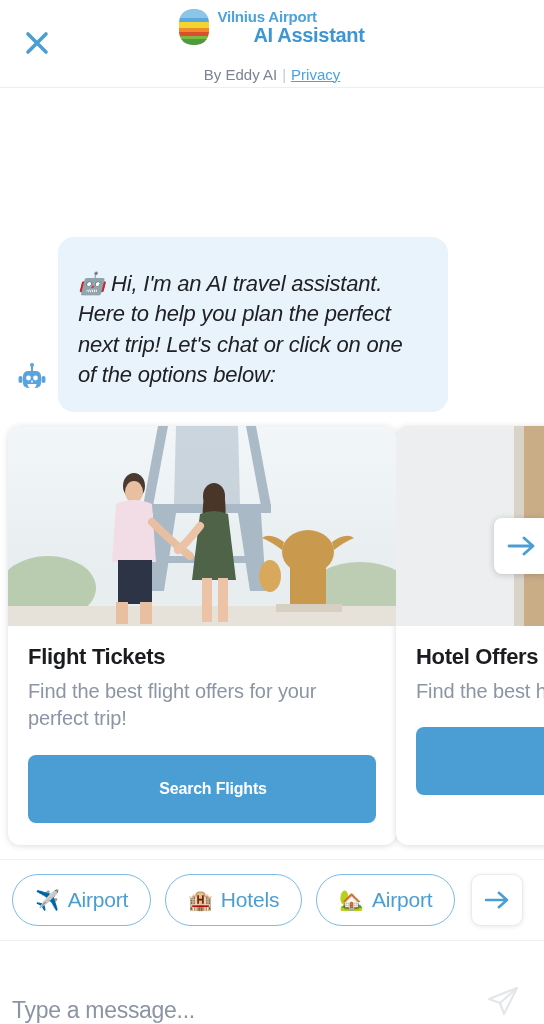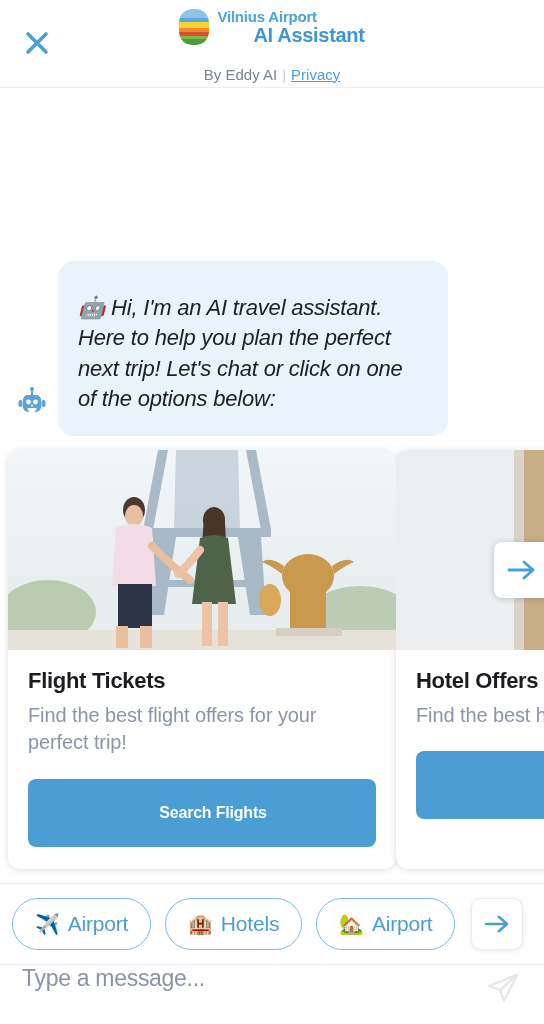--- a/index.html
+++ b/index.html
@@ -151,25 +151,25 @@
     width: 52px; height: 52px; margin-left: 2px;
     background: #ffffff; border: 1px solid #e9ebf0; border-radius: 10px;
     display: flex; align-items: center; justify-content: center;
     box-shadow: 0 1px 4px rgba(30,40,60,0.10);
     cursor: pointer;
   }
 
   
   .composer {
     flex: 0 0 auto;
-    height: 60px;
+    height: 84px;
     background: #ffffff;
     border-top: 1px solid #eceef4;
-    display: flex; align-items: flex-start;
-    padding: 0 18px 0 22px;
+    display: flex; align-items: flex-end;
+    padding: 0 18px 0 12px;
   }
   .composer-input {
     flex: 1 1 auto; border: none; outline: none;
     font-size: 23px; color: #3b4352;
     font-family: "Liberation Sans", sans-serif;
     background: transparent; letter-spacing: -0.3px;
   }
   .composer-input::placeholder { color: #8b94a3; }
   .send-btn {
     width: 46px; height: 46px; border: none; background: none;

